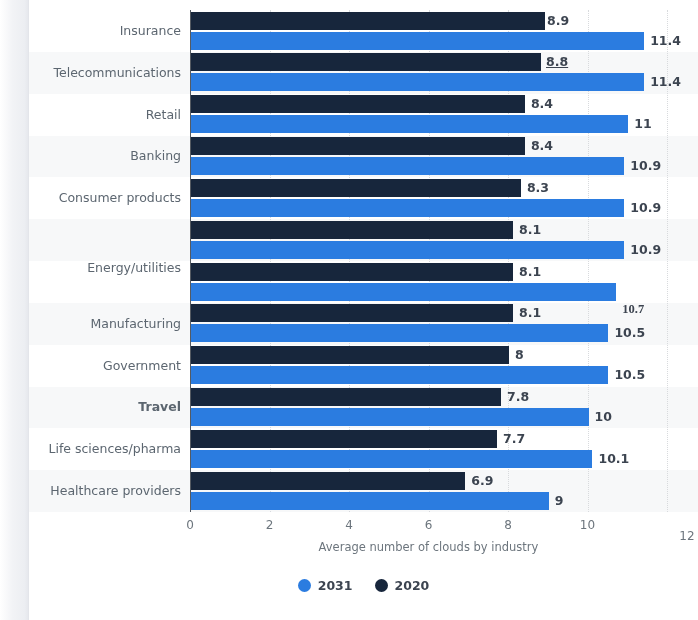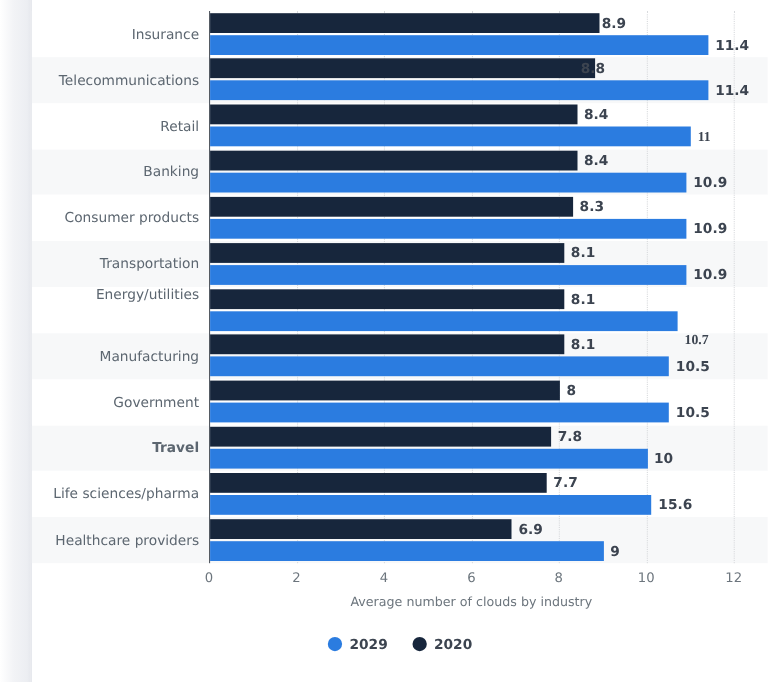--- a/index.html
+++ b/index.html
@@ -171,21 +171,20 @@
       <div class="row-band plain" style="top: 428.333px;"></div>
       <div class="row-band alt" style="top: 470.167px;"></div>
     </div>
 
   <div id="cat-labels">
       <div class="cat-label" style="top: 12.9167px;">Insurance</div>
       <div class="cat-label" style="top: 54.75px;">Telecommunications</div>
       <div class="cat-label" style="top: 96.5833px;">Retail</div>
       <div class="cat-label" style="top: 138.417px;">Banking</div>
       <div class="cat-label" style="top: 180.25px;">Consumer products</div>
-      <div class="cat-label" style="top: 222.083px;">Transportation</div>
       <div class="cat-label" style="top: 250px;">Energy/utilities</div>
       <div class="cat-label" style="top: 305.75px;">Manufacturing</div>
       <div class="cat-label" style="top: 347.583px;">Government</div>
       <div class="cat-label" style="top: 389.417px; font-weight: bold;">Travel</div>
       <div class="cat-label" style="top: 431.25px;">Life sciences/pharma</div>
       <div class="cat-label" style="top: 473.083px; text-align: right;">Healthcare providers</div>
     </div>
 
   <div id="plot">
     <div id="axis-line"></div>
@@ -196,27 +195,27 @@
         <div class="gridline" style="left: 318px;"></div>
         <div class="gridline" style="left: 397.5px;"></div>
         <div class="gridline" style="left: 477px;"></div>
       </div>
     <div id="bars">
         <div class="bar y2020" style="left: 1px; top: 1.5px; width: 353.775px;"></div>
         <div class="bar-value" style="left: 357px; top: 1.5px;">8.9</div>
         <div class="bar y2023" style="left: 1px; top: 21.5px; width: 453.15px;"></div>
         <div class="bar-value" style="left: 460.15px; top: 21.5px;">11.4</div>
         <div class="bar y2020" style="left: 1px; top: 43.3333px; width: 349.8px;"></div>
-        <div class="bar-value" style="left: 338px; top: 43.3333px;">8.8</div>
+        <div class="bar-value" style="left: 356px; top: 43.3333px; text-decoration: underline;">8.8</div>
         <div class="bar y2023" style="left: 1px; top: 63.3333px; width: 453.15px;"></div>
         <div class="bar-value" style="left: 460.15px; top: 63.3333px;">11.4</div>
         <div class="bar y2020" style="left: 1px; top: 85.1667px; width: 333.9px;"></div>
         <div class="bar-value" style="left: 340.9px; top: 85.1667px;">8.4</div>
         <div class="bar y2023" style="left: 1px; top: 105.167px; width: 437.25px;"></div>
-        <div class="bar-value" style="left: 444.25px; top: 105.167px; font-family: Liberation Serif, serif;">11</div>
+        <div class="bar-value" style="left: 444.25px; top: 105.167px;">11</div>
         <div class="bar y2020" style="left: 1px; top: 127px; width: 333.9px;"></div>
         <div class="bar-value" style="left: 340.9px; top: 127px;">8.4</div>
         <div class="bar y2023" style="left: 1px; top: 147px; width: 433.275px;"></div>
         <div class="bar-value" style="left: 440.275px; top: 147px;">10.9</div>
         <div class="bar y2020" style="left: 1px; top: 168.833px; width: 329.925px;"></div>
         <div class="bar-value" style="left: 336.925px; top: 168.833px;">8.3</div>
         <div class="bar y2023" style="left: 1px; top: 188.833px; width: 433.275px;"></div>
         <div class="bar-value" style="left: 440.275px; top: 188.833px;">10.9</div>
         <div class="bar y2020" style="left: 1px; top: 210.667px; width: 321.975px;"></div>
         <div class="bar-value" style="left: 328.975px; top: 210.667px;">8.1</div>
@@ -234,44 +233,44 @@
         <div class="bar-value" style="left: 325px; top: 336.167px;">8</div>
         <div class="bar y2023" style="left: 1px; top: 356.167px; width: 417.375px;"></div>
         <div class="bar-value" style="left: 424.375px; top: 356.167px;">10.5</div>
         <div class="bar y2020" style="left: 1px; top: 378px; width: 310.05px;"></div>
         <div class="bar-value" style="left: 317.05px; top: 378px;">7.8</div>
         <div class="bar y2023" style="left: 1px; top: 398px; width: 397.5px;"></div>
         <div class="bar-value" style="left: 404.5px; top: 398px;">10</div>
         <div class="bar y2020" style="left: 1px; top: 419.833px; width: 306.075px;"></div>
         <div class="bar-value" style="left: 313.075px; top: 419.833px;">7.7</div>
         <div class="bar y2023" style="left: 1px; top: 439.833px; width: 401.475px;"></div>
-        <div class="bar-value" style="left: 408.475px; top: 439.833px;">15.6</div>
+        <div class="bar-value" style="left: 408.475px; top: 439.833px;">10.1</div>
         <div class="bar y2020" style="left: 1px; top: 461.667px; width: 274.275px;"></div>
         <div class="bar-value" style="left: 281.275px; top: 461.667px;">6.9</div>
         <div class="bar y2023" style="left: 1px; top: 481.667px; width: 357.75px;"></div>
         <div class="bar-value" style="left: 364.75px; top: 481.667px;">9</div>
       </div>
   </div>
 
   <div id="xticks">
       <div class="tick-label" style="left: 161px;">0</div>
       <div class="tick-label" style="left: 240.5px;">2</div>
       <div class="tick-label" style="left: 320px;">4</div>
       <div class="tick-label" style="left: 399.5px;">6</div>
       <div class="tick-label" style="left: 479px;">8</div>
       <div class="tick-label" style="left: 558.5px;">10</div>
-      <div class="tick-label" style="left: 638px;">12</div>
+      <div class="tick-label" style="left: 658px; margin-top: 11px;">12</div>
     </div>
 
   <div id="axis-title">Average number of clouds by industry</div>
 
   <div id="legend">
       <div class="legend-item">
         <span class="legend-dot" style="background: rgb(43, 124, 224);"></span>
-        <span class="legend-text">2029</span>
+        <span class="legend-text">2031</span>
       </div>
       <div class="legend-item">
         <span class="legend-dot" style="background: rgb(23, 38, 60);"></span>
         <span class="legend-text">2020</span>
       </div>
     </div>
 
 </div>
 
 </body></html>

